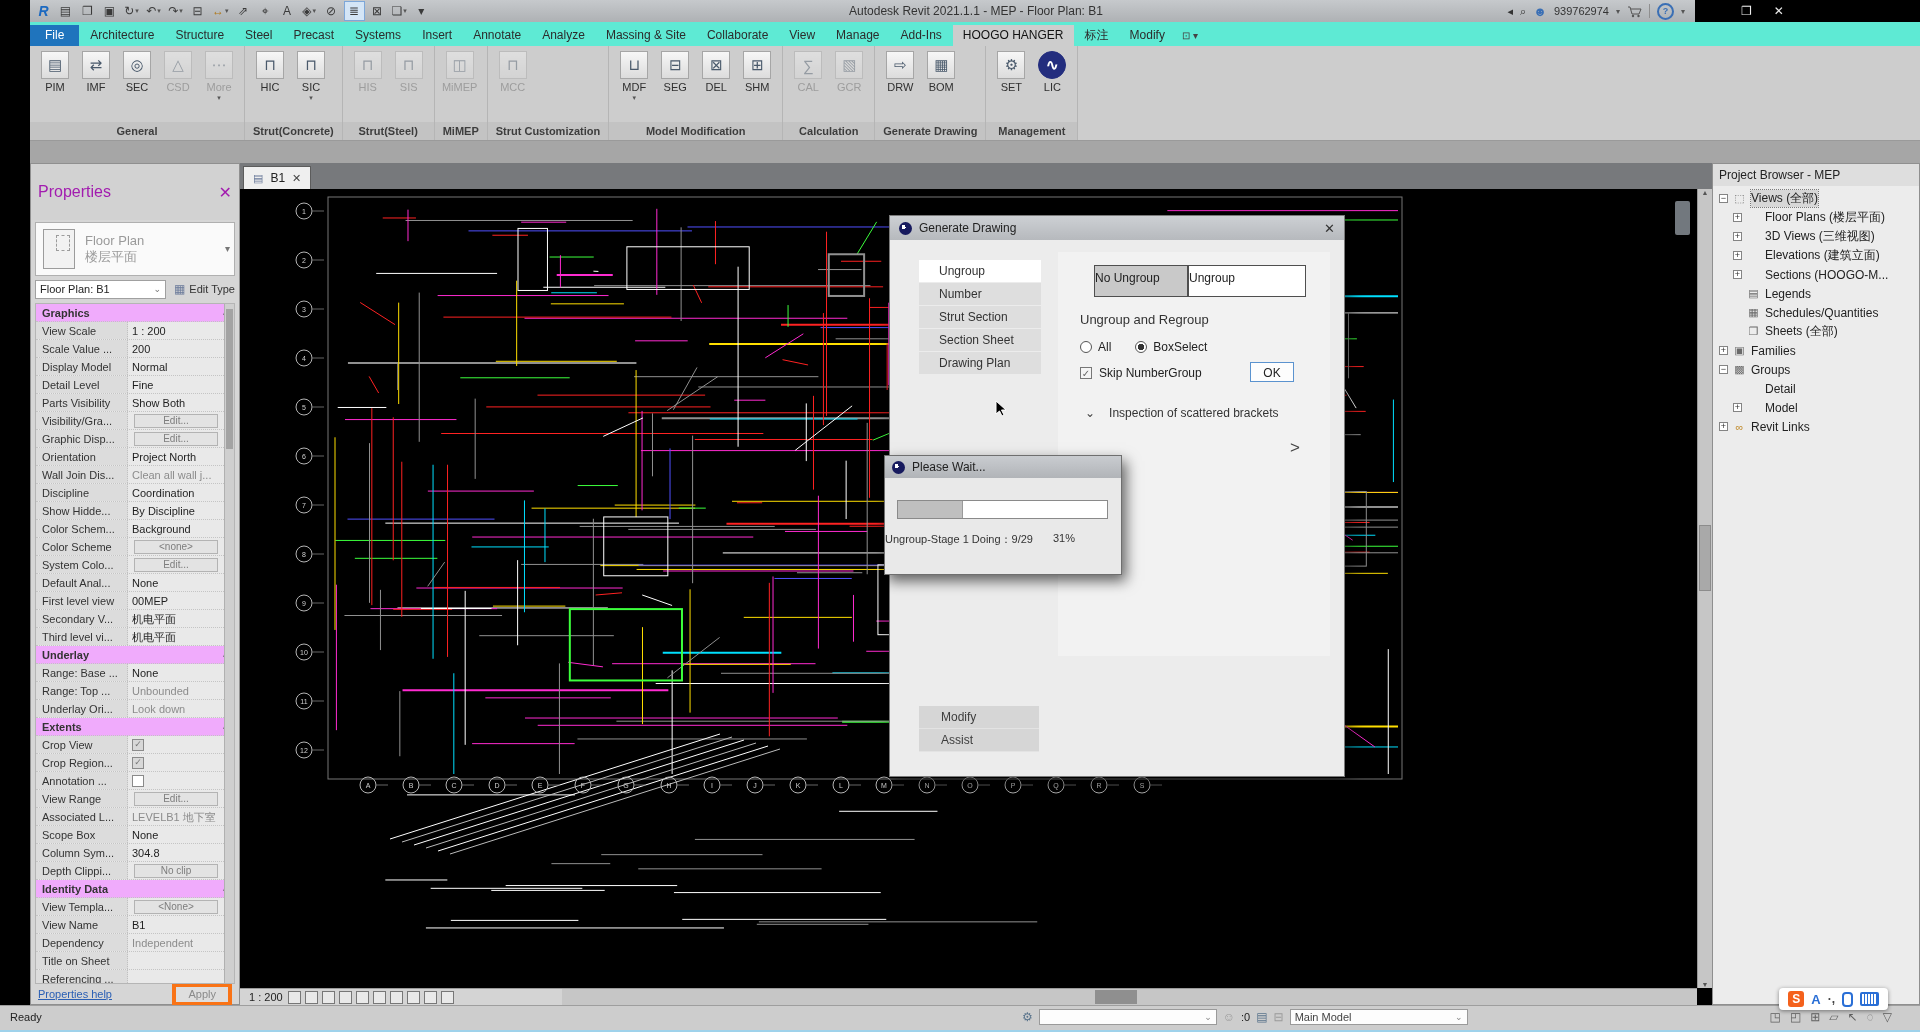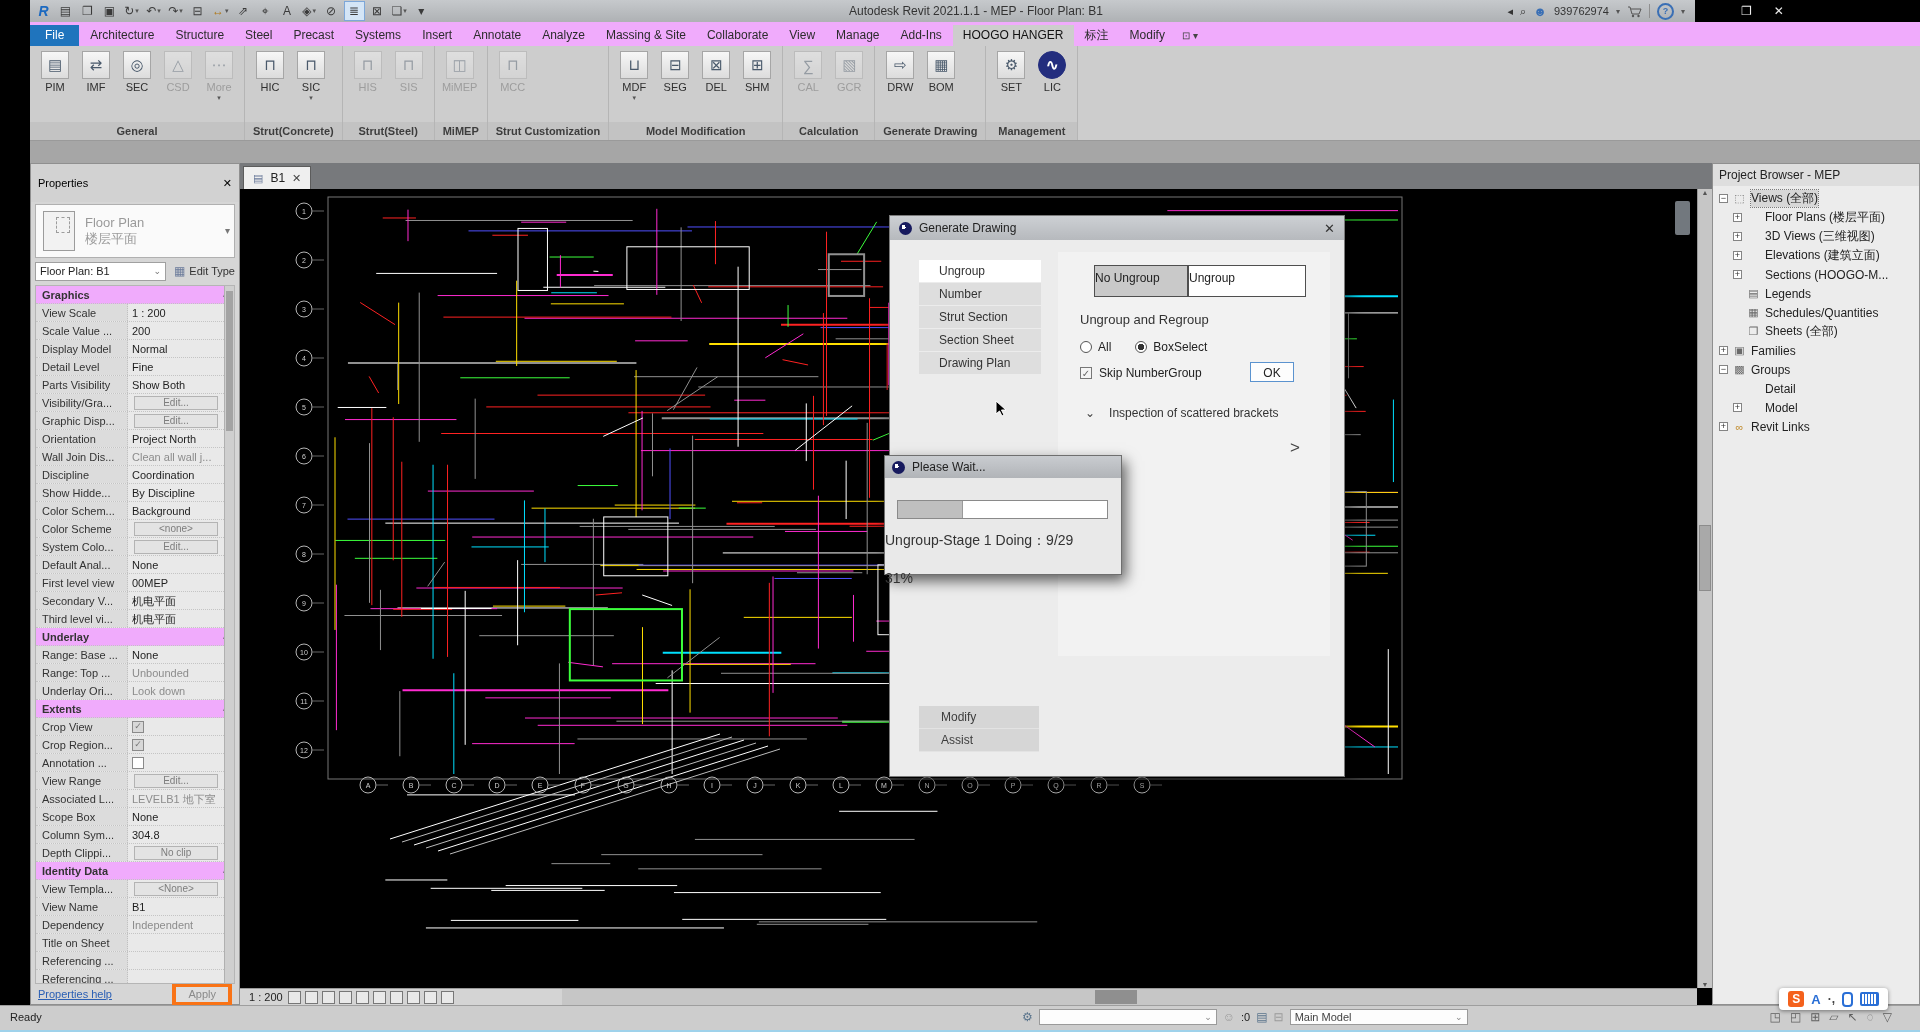--- a/index.html
+++ b/index.html
@@ -21,21 +21,21 @@
             font-size:11px;color:#333;}
   .tb-right .blue{color:#3a6fb5;font-size:13px;}
   .help-circle{width:13px;height:13px;border:2px solid #3a6fb5;border-radius:50%;color:#3a6fb5;
                font-size:9px;font-weight:bold;display:inline-flex;align-items:center;justify-content:center;}
   .tb-sep{width:1px;height:14px;background:#8f8f8f;}
   .win-controls{position:absolute;left:1695px;top:0;width:225px;height:22px;background:#000;
                 display:flex;align-items:center;gap:22px;padding-left:46px;color:#eee;box-sizing:border-box;}
   .win-controls span{font-size:12px;}
 
   
-  .tabsrow{position:absolute;left:30px;top:22px;right:0;height:24px;background:#f0abfc;
+  .tabsrow{position:absolute;left:30px;top:22px;right:0;height:24px;background:#5eead4;
            display:flex;align-items:flex-end;font-size:12px;color:#2c2c2c;}
   .tab{padding:0 10px;margin-right:1px;height:21px;line-height:21px;white-space:nowrap;}
   .tab.file{background:#1f74bd;color:#fff;padding:0 15px;}
   .tab.active{background:#cdcdcd;color:#111;}
   .tab-extra{margin-left:6px;height:21px;line-height:21px;font-size:10px;color:#444;}
 
   
   .ribbon{position:absolute;left:30px;top:46px;right:0;height:95px;background:#cdcdcd;
           border-bottom:1px solid #9a9a9a;display:flex;box-sizing:border-box;}
   .rgroup{display:flex;flex-direction:column;border-right:1px solid #b5b5b5;}
@@ -52,21 +52,21 @@
                 background:#c3c3c3;padding:0 8px;white-space:nowrap;font-weight:bold;}
 
   
   .main{position:absolute;left:0;top:141px;right:0;height:864px;background:#a6a6a6;}
   .main::before{content:"";position:absolute;left:0;top:0;width:30px;height:100%;background:#000;}
 
   
   .props{position:absolute;left:30px;top:22px;width:210px;bottom:0;background:#d6d6d6;
          border:1px solid #8f8f8f;display:flex;flex-direction:column;font-size:11px;box-sizing:border-box;}
   .props-header{height:22px;display:flex;align-items:center;justify-content:space-between;
-                padding:8px 7px;background:#d2d2d2;color:#000000;font-size:11px;flex:none;}
+                padding:17px 7px;background:#d2d2d2;color:#a21caf;font-size:16px;flex:none;}
   .type-box{margin:2px 4px 1px;background:#fafafa;border:1px solid #b0b0b0;height:52px;flex:none;
             display:flex;align-items:center;gap:10px;padding:0 7px;position:relative;}
   .type-thumb{width:30px;height:38px;border:1px solid #9c9c9c;background:#f2f2f2;position:relative;}
   .type-thumb::after{content:"";position:absolute;right:4px;top:5px;width:12px;height:14px;border:1px dashed #9c9c9c;}
   .type-name{color:#9a9a9a;font-size:13px;line-height:16px;}
   .type-dd{position:absolute;right:4px;top:20px;color:#777;font-size:10px;}
   .sel-row{height:22px;display:flex;align-items:center;margin:1px 4px;gap:8px;flex:none;}
   .sel-combo{flex:1;background:#fff;border:1px solid #a0a0a0;height:17px;display:flex;align-items:center;
              justify-content:space-between;padding:0 4px;font-size:11px;color:#222;}
   .sel-combo .arr{color:#777;font-size:9px;}
@@ -157,21 +157,21 @@
   .gd-bitem{height:22px;line-height:22px;padding-left:22px;background:#d6d6d6;border-bottom:1px solid #e3e3e3;color:#3d3d3d;}
 
   
   .pdialog{position:absolute;left:884px;top:455px;width:236px;height:118px;background:#e9e9e9;
            border:1px solid #6f6f6f;box-shadow:4px 6px 13px rgba(0,0,0,.6);z-index:60;}
   .pd-title{height:22px;background:linear-gradient(#c9ccd0,#b1b4b8);display:flex;align-items:center;
             gap:7px;padding:0 7px;font-size:12px;color:#222;}
   .pd-bar{position:absolute;left:12px;top:44px;right:13px;height:17px;background:#fff;border:1px solid #8a8a8a;}
   .pd-fill{height:100%;background:#bfbfbf;border-right:1px solid #9a9a9a;box-sizing:border-box;}
   .pd-text{position:absolute;left:0;right:0;top:76px;display:flex;justify-content:flex-start;gap:20px;
-           font-size:14px;color:#333;flex-direction:column;}
+           font-size:11px;color:#333;}
 
   
   .statusbar{position:absolute;left:0;right:0;bottom:2px;height:25px;background:#cdcdcd;
              border-top:1px solid #9e9e9e;font-size:11px;color:#222;box-sizing:border-box;}
   .sb-ready{position:absolute;left:10px;top:5px;}
   .sb-mid{position:absolute;left:1022px;top:3px;display:flex;align-items:center;gap:6px;}
   .sb-glyph{color:#5a748c;font-size:12px;}
   .sb-glyph.dim{color:#9a9a9a;}
   .sb-combo{width:178px;height:16px;background:#fdfdfd;border:1px solid #9a9a9a;display:flex;
             align-items:center;padding:0 4px;color:#444;box-sizing:border-box;}

